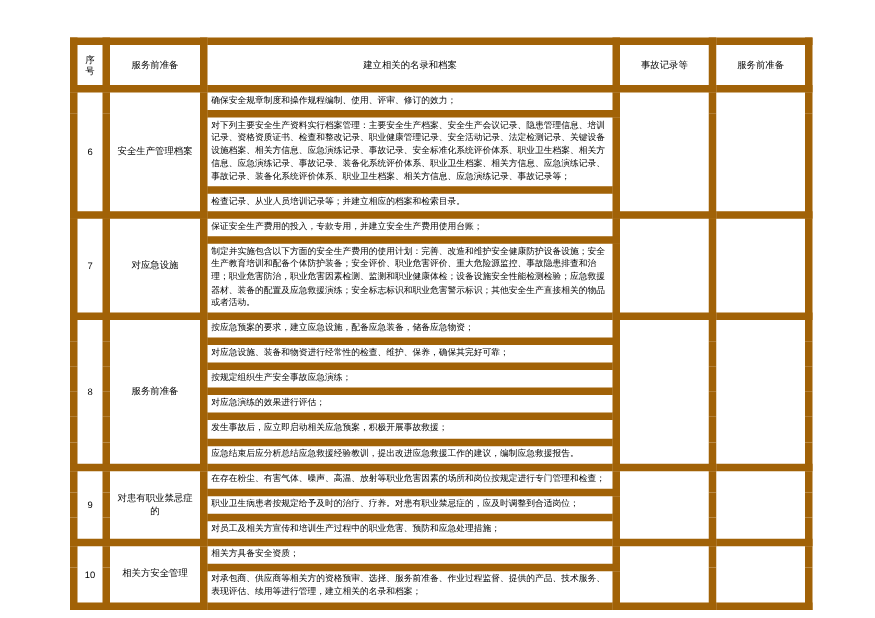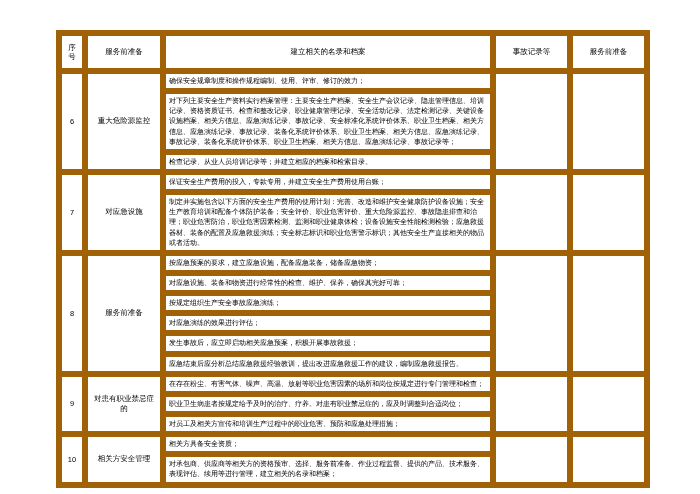--- a/index.html
+++ b/index.html
@@ -87,21 +87,21 @@
         <td class="hdr-no">序号</td>
         <td>服务前准备</td>
         <td>建立相关的名录和档案</td>
         <td>事故记录等</td>
         <td>服务前准备</td>
       </tr>
     </thead>
     <tbody id="tbody">
         <tr>
           <td class="col-no" rowspan="3">6</td>
-          <td class="col-item" rowspan="3">重大危险源监控</td>
+          <td class="col-item" rowspan="3">安全生产管理档案</td>
           <td class="col-content sub-cell">确保安全规章制度和操作规程编制、使用、评审、修订的效力；</td>
           <td class="col-blank" rowspan="3"></td>
           <td class="col-blank" rowspan="3"></td>
         </tr>
         <tr>
           <td class="col-content sub-cell">对下列主要安全生产资料实行档案管理：主要安全生产档案、安全生产会议记录、隐患管理信息、培训记录、资格资质证书、检查和整改记录、职业健康管理记录、安全活动记录、法定检测记录、关键设备设施档案、相关方信息、应急演练记录、事故记录、安全标准化系统评价体系、职业卫生档案、相关方信息、应急演练记录、事故记录、装备化系统评价体系、职业卫生档案、相关方信息、应急演练记录、事故记录、装备化系统评价体系、职业卫生档案、相关方信息、应急演练记录、事故记录等；</td>
         </tr>
         <tr>
           <td class="col-content sub-cell">检查记录、从业人员培训记录等；并建立相应的档案和检索目录。</td>
         </tr>

